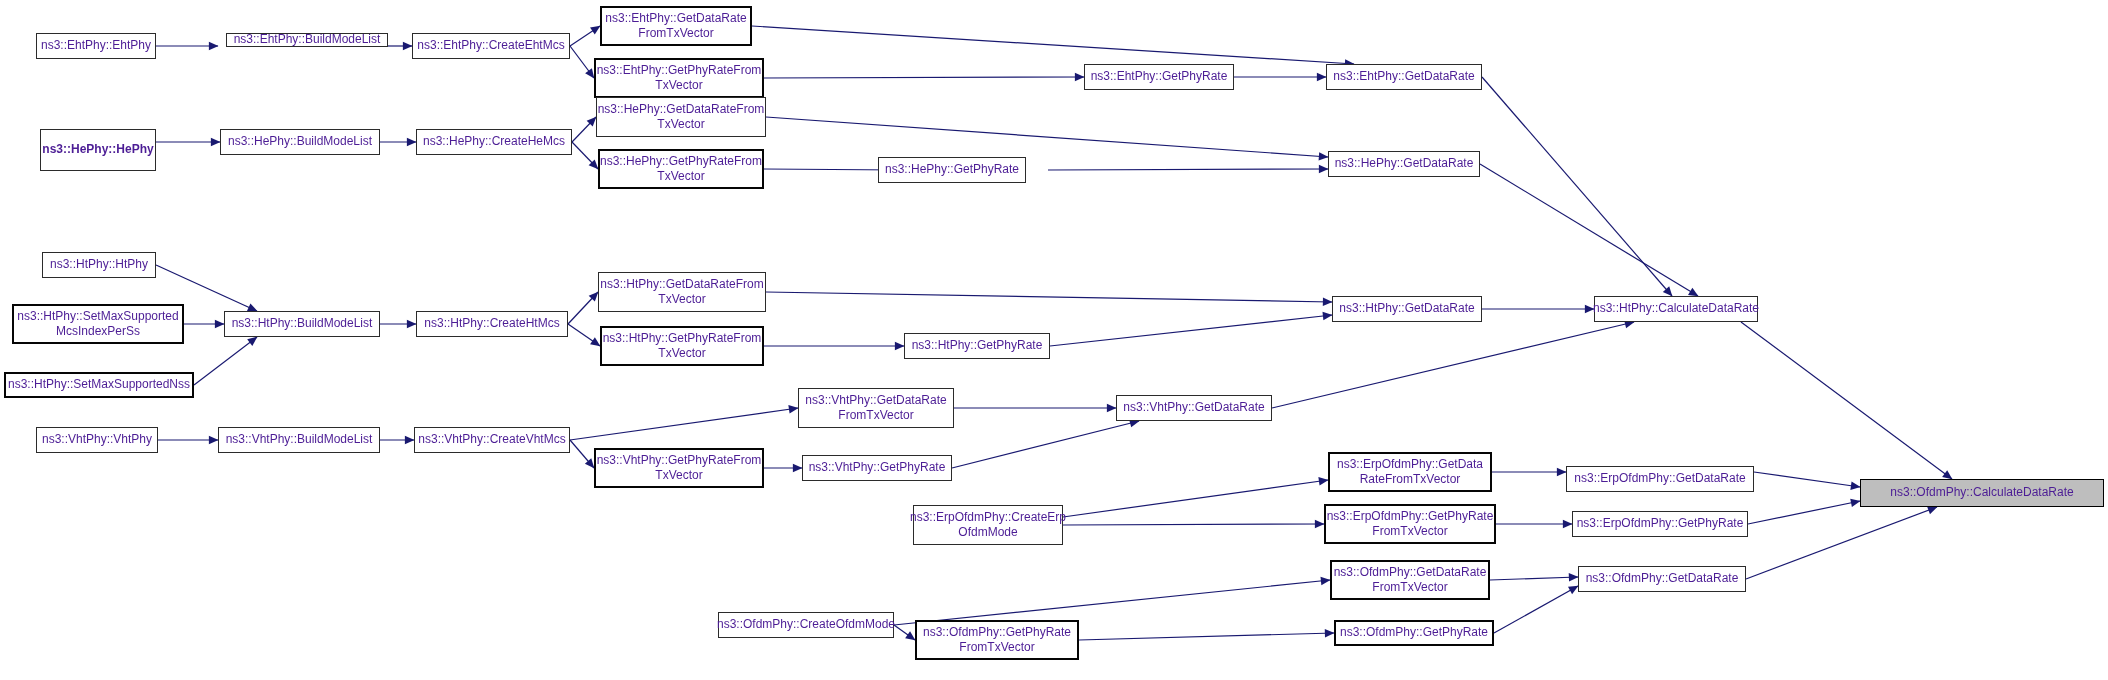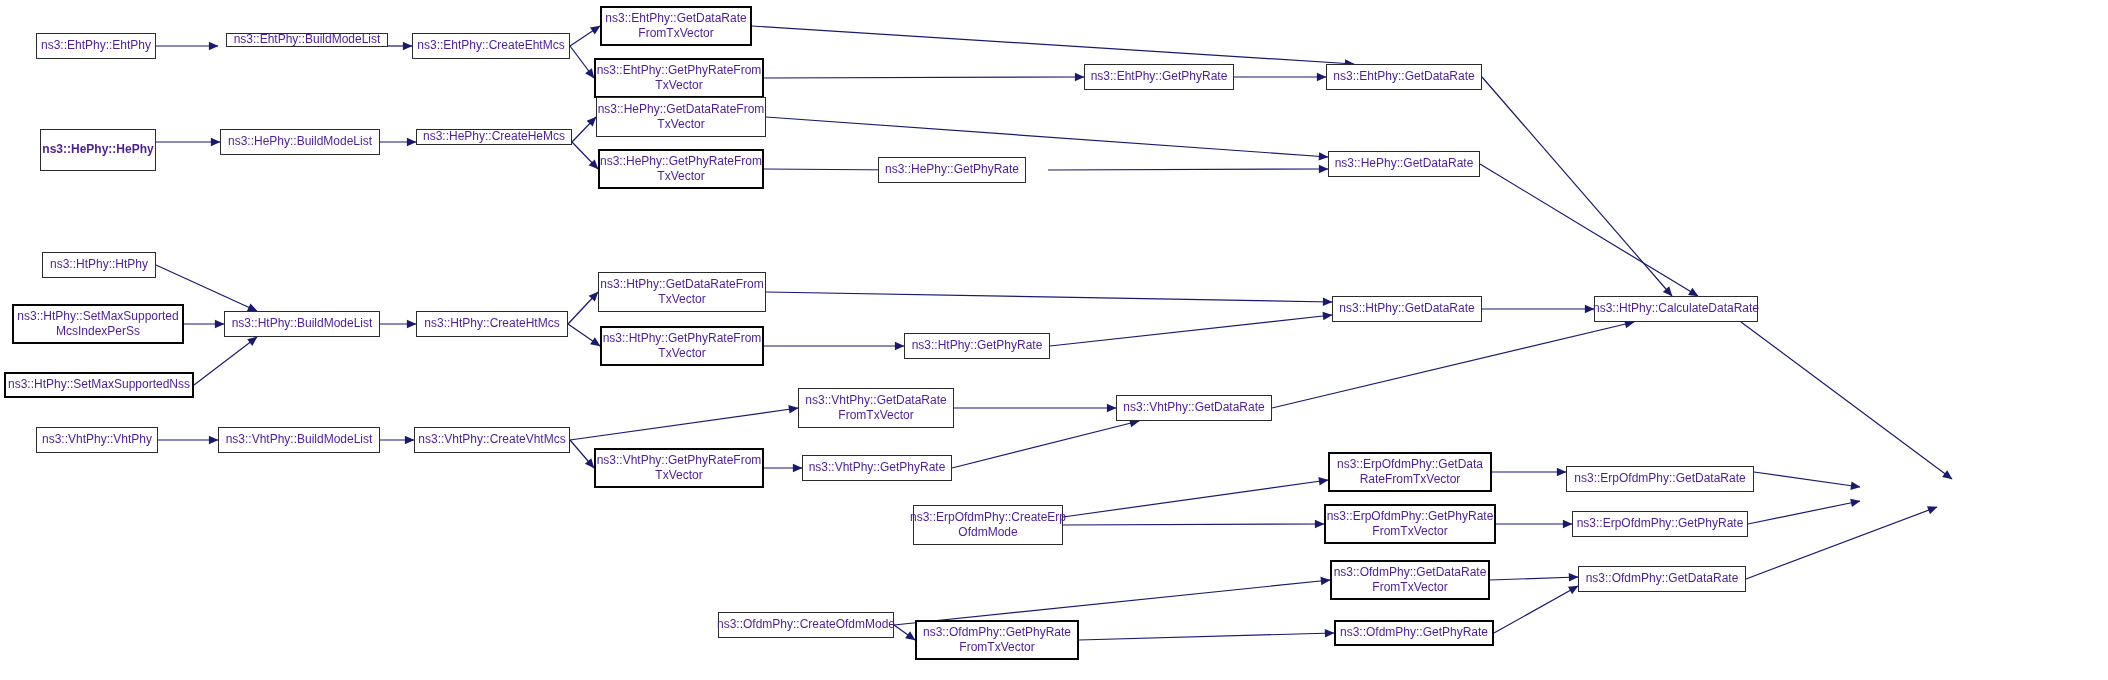--- a/index.html
+++ b/index.html
@@ -75,21 +75,21 @@
     <div class="node" style="left: 218px; top: 33px; width: 162px; height: 14px; margin-left: 8px;">ns3::EhtPhy::BuildModeList</div>
     <div class="node" style="left: 412px; top: 33px; width: 158px; height: 26px;">ns3::EhtPhy::CreateEhtMcs</div>
     <div class="node bold" style="left: 600px; top: 6px; width: 152px; height: 40px;">ns3::EhtPhy::GetDataRate
 FromTxVector</div>
     <div class="node bold" style="left: 594px; top: 58px; width: 170px; height: 40px;">ns3::EhtPhy::GetPhyRateFrom
 TxVector</div>
     <div class="node" style="left: 1084px; top: 64px; width: 150px; height: 26px;">ns3::EhtPhy::GetPhyRate</div>
     <div class="node" style="left: 1326px; top: 64px; width: 156px; height: 26px;">ns3::EhtPhy::GetDataRate</div>
     <div class="node" style="left: 40px; top: 129px; width: 116px; height: 42px; font-weight: bold;">ns3::HePhy::HePhy</div>
     <div class="node" style="left: 220px; top: 129px; width: 160px; height: 26px;">ns3::HePhy::BuildModeList</div>
-    <div class="node" style="left: 416px; top: 129px; width: 156px; height: 16px;">ns3::HePhy::CreateHeMcs</div>
+    <div class="node" style="left: 416px; top: 129px; width: 156px; height: 26px;">ns3::HePhy::CreateHeMcs</div>
     <div class="node" style="left: 596px; top: 97px; width: 170px; height: 40px;">ns3::HePhy::GetDataRateFrom
 TxVector</div>
     <div class="node bold" style="left: 598px; top: 149px; width: 166px; height: 40px;">ns3::HePhy::GetPhyRateFrom
 TxVector</div>
     <div class="node" style="left: 878px; top: 157px; width: 148px; height: 26px;">ns3::HePhy::GetPhyRate</div>
     <div class="node" style="left: 1328px; top: 151px; width: 152px; height: 26px;">ns3::HePhy::GetDataRate</div>
     <div class="node" style="left: 42px; top: 252px; width: 114px; height: 26px;">ns3::HtPhy::HtPhy</div>
     <div class="node bold" style="left: 12px; top: 304px; width: 172px; height: 40px;">ns3::HtPhy::SetMaxSupported
 McsIndexPerSs</div>
     <div class="node bold" style="left: 4px; top: 372px; width: 190px; height: 26px;">ns3::HtPhy::SetMaxSupportedNss</div>
@@ -119,13 +119,14 @@
 FromTxVector</div>
     <div class="node" style="left: 1566px; top: 466px; width: 188px; height: 26px;">ns3::ErpOfdmPhy::GetDataRate</div>
     <div class="node" style="left: 1572px; top: 511px; width: 176px; height: 26px;">ns3::ErpOfdmPhy::GetPhyRate</div>
     <div class="node" style="left: 718px; top: 612px; width: 176px; height: 26px;">ns3::OfdmPhy::CreateOfdmMode</div>
     <div class="node bold" style="left: 1330px; top: 560px; width: 160px; height: 40px;">ns3::OfdmPhy::GetDataRate
 FromTxVector</div>
     <div class="node bold" style="left: 915px; top: 620px; width: 164px; height: 40px;">ns3::OfdmPhy::GetPhyRate
 FromTxVector</div>
     <div class="node bold" style="left: 1334px; top: 620px; width: 160px; height: 26px;">ns3::OfdmPhy::GetPhyRate</div>
     <div class="node" style="left: 1578px; top: 566px; width: 168px; height: 26px;">ns3::OfdmPhy::GetDataRate</div>
+    <div class="node highlight" style="left: 1860px; top: 479px; width: 244px; height: 28px;">ns3::OfdmPhy::CalculateDataRate</div>
   </div>
 
 </body></html>

